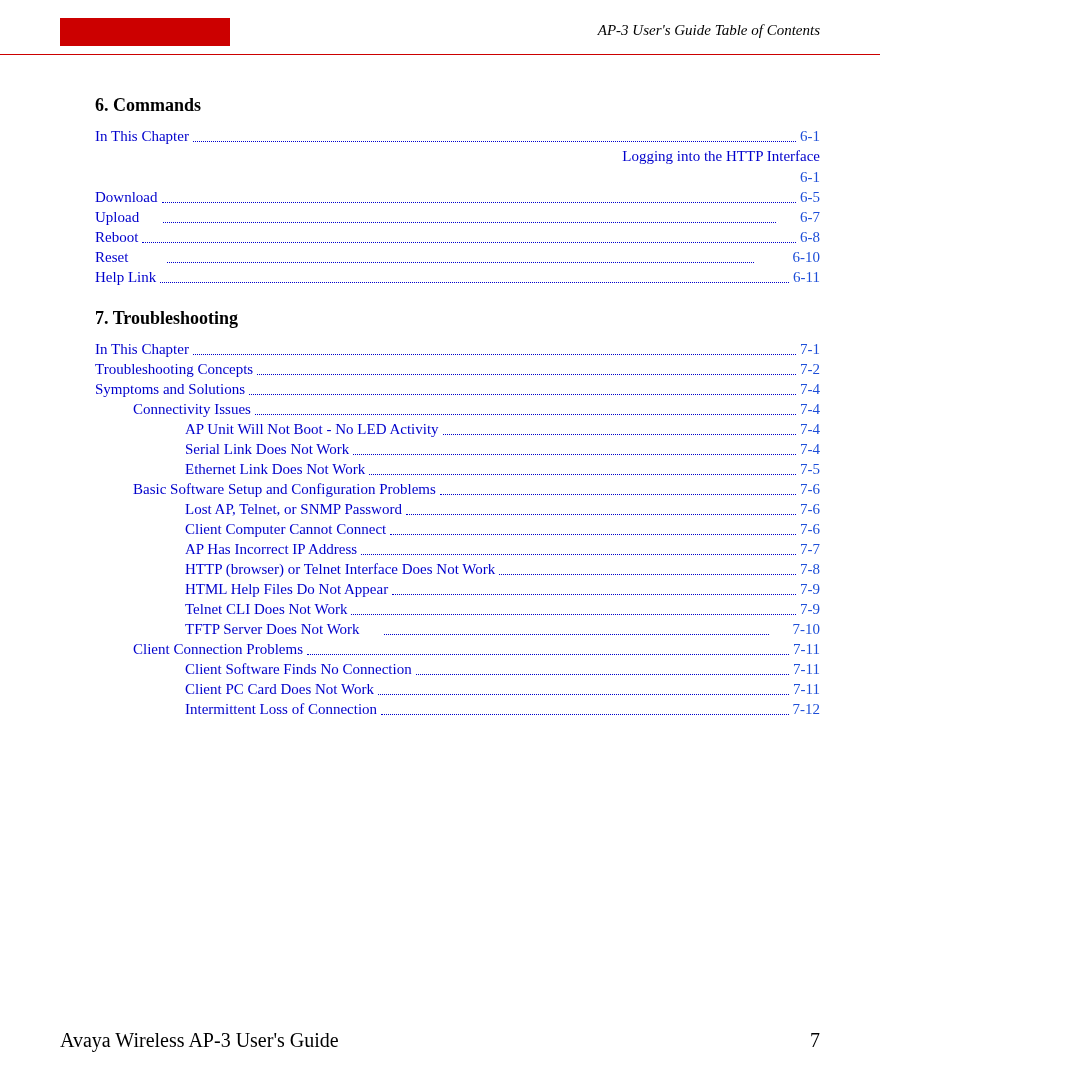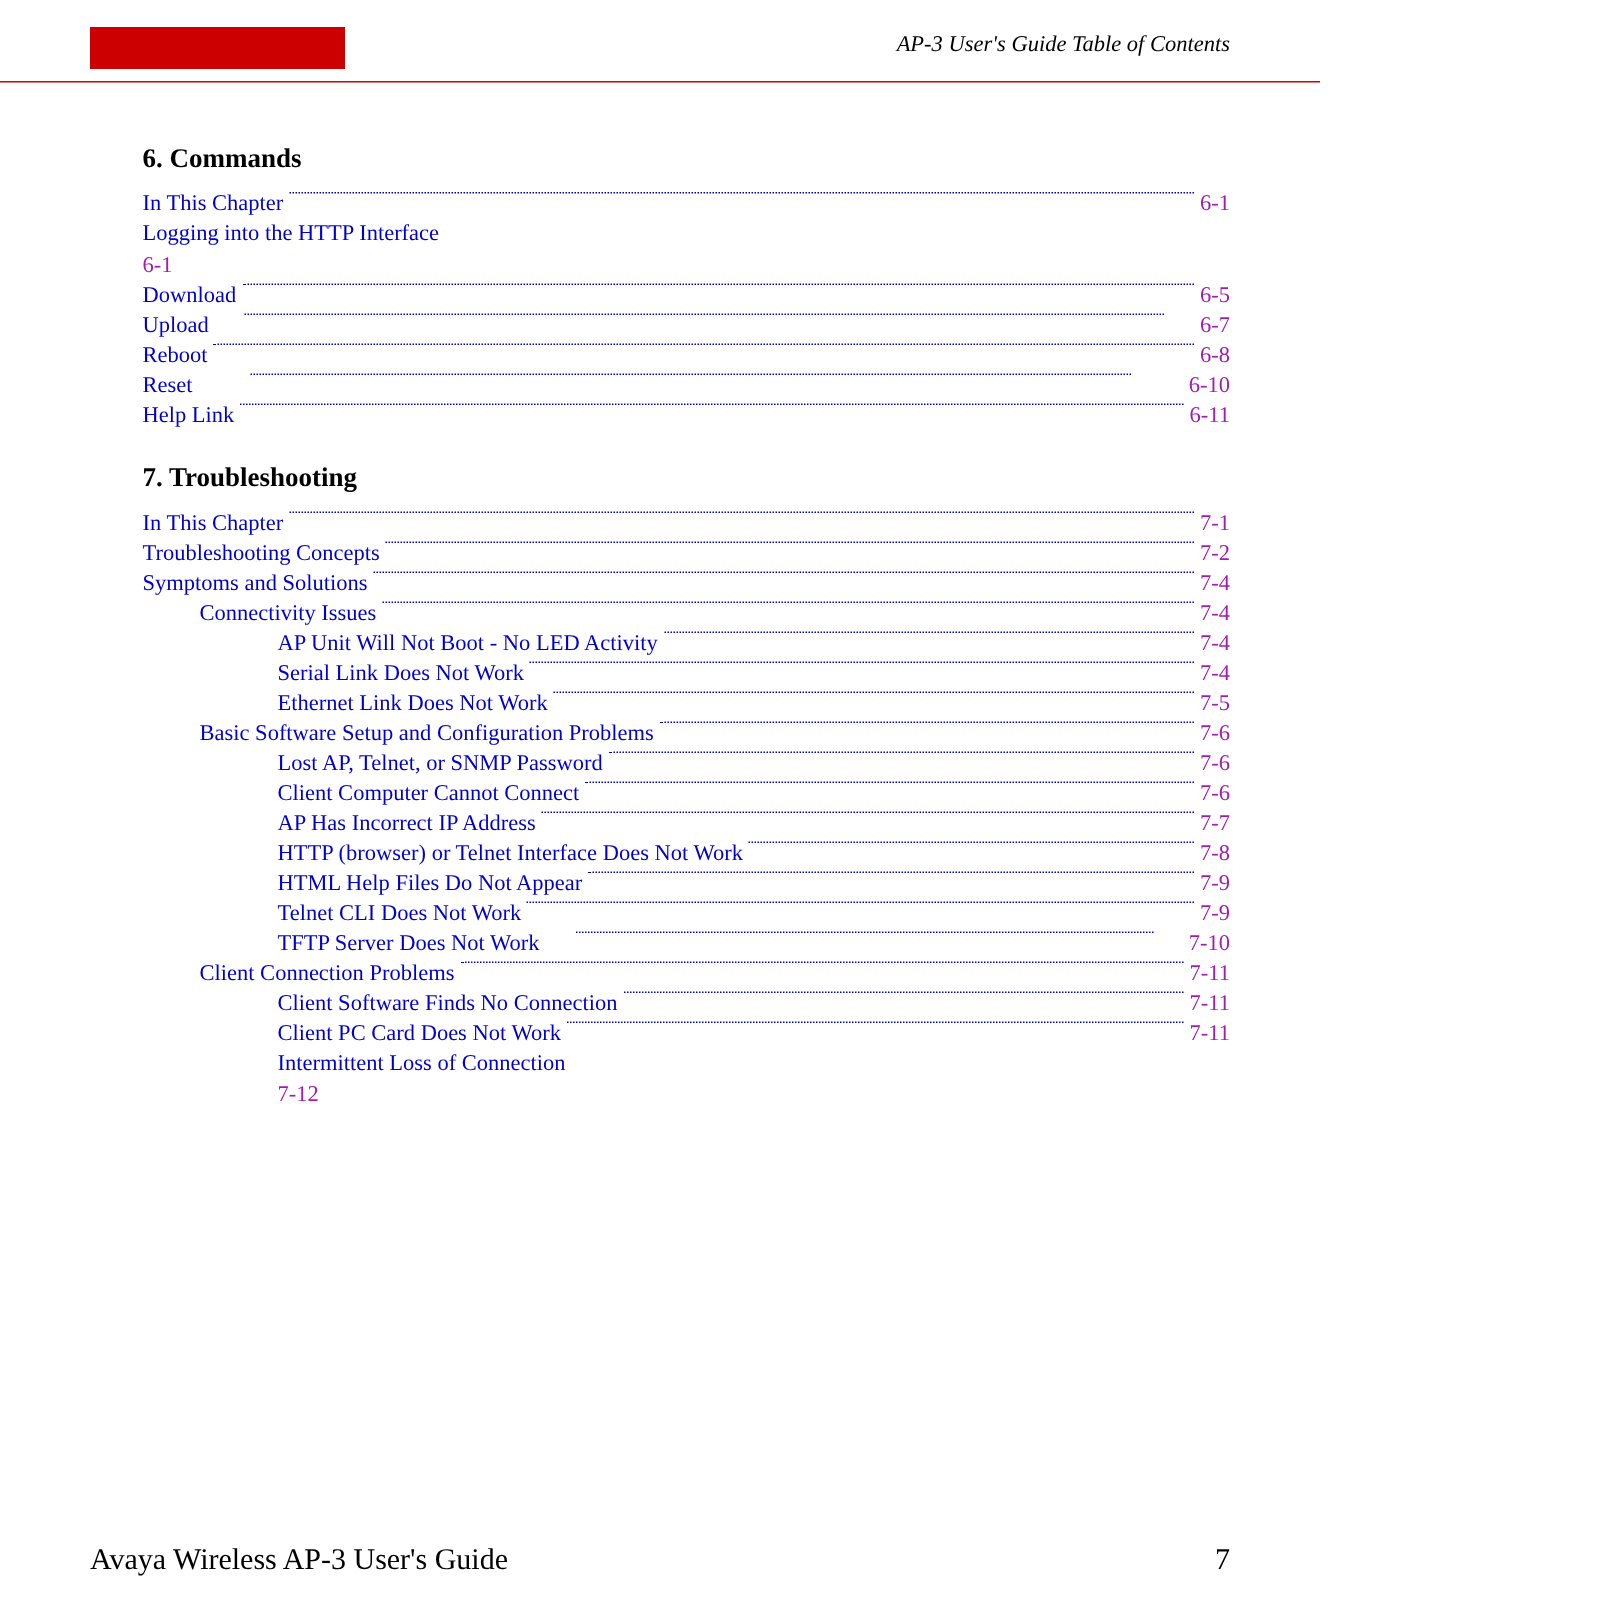--- a/index.html
+++ b/index.html
@@ -55,41 +55,41 @@
       font-size: 18px;
       font-weight: bold;
       color: #000000;
       margin-bottom: 12px;
       margin-top: 22px;
     }
 
     
     .toc-entry {
       display: flex;
-      align-items: flex-start;
+      align-items: flex-end;
       margin-bottom: 3px;
       font-size: 15px;
     }
 
     .toc-link {
       color: #0000cc;
       text-decoration: none;
       white-space: nowrap;
       min-width: 0;
     }
 
     .toc-dots {
       flex: 1;
       border-bottom: 1px dotted #0000cc;
       margin: 0 4px;
       margin-bottom: 3px;
     }
 
     .toc-page {
-      color: #a21caf;
+      color: #1d4ed8;
       white-space: nowrap;
     }
 
     
     .footer {
       position: absolute;
       bottom: 28px;
       left: 60px;
       right: 60px;
       display: flex;
@@ -229,21 +229,21 @@
       <div class="toc-entry" style="padding-left: 90px;">
         <a class="toc-link" href="#">Client Software Finds No Connection</a>
         <span class="toc-dots"></span>
         <span class="toc-page">7-11</span>
       </div>
       <div class="toc-entry" style="padding-left: 90px;">
         <a class="toc-link" href="#">Client PC Card Does Not Work</a>
         <span class="toc-dots"></span>
         <span class="toc-page">7-11</span>
       </div>
-      <div class="toc-entry" style="padding-left: 90px; flex-direction: column;">
+      <div class="toc-entry" style="padding-left: 90px;">
         <a class="toc-link" href="#">Intermittent Loss of Connection</a>
         <span class="toc-dots"></span>
         <span class="toc-page">7-12</span>
       </div>
     </div>
 
   <div class="footer">
     <span>Avaya Wireless AP-3 User's Guide</span>
     <span>7</span>
   </div>

